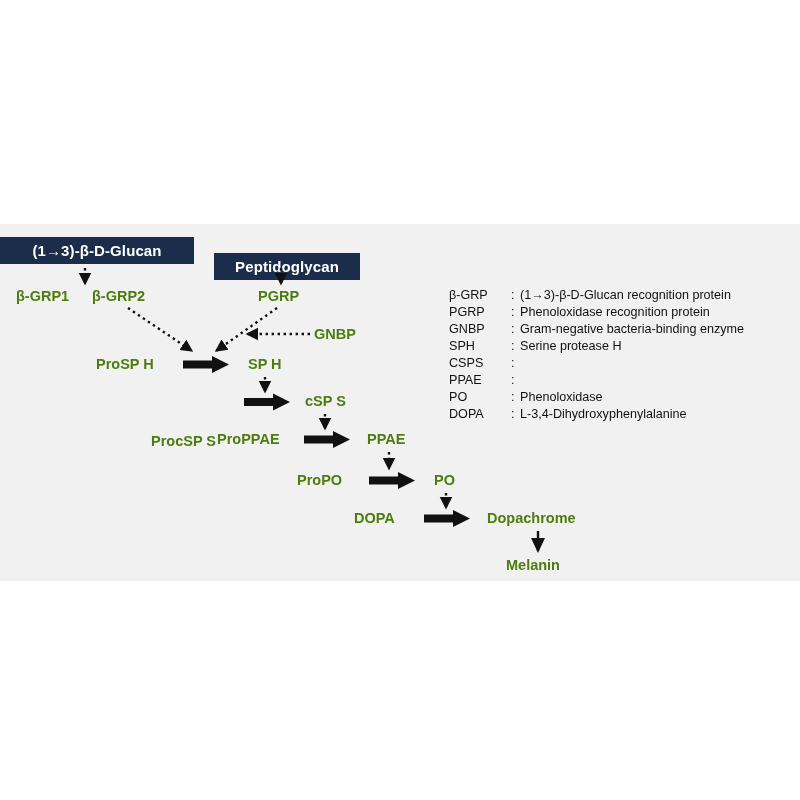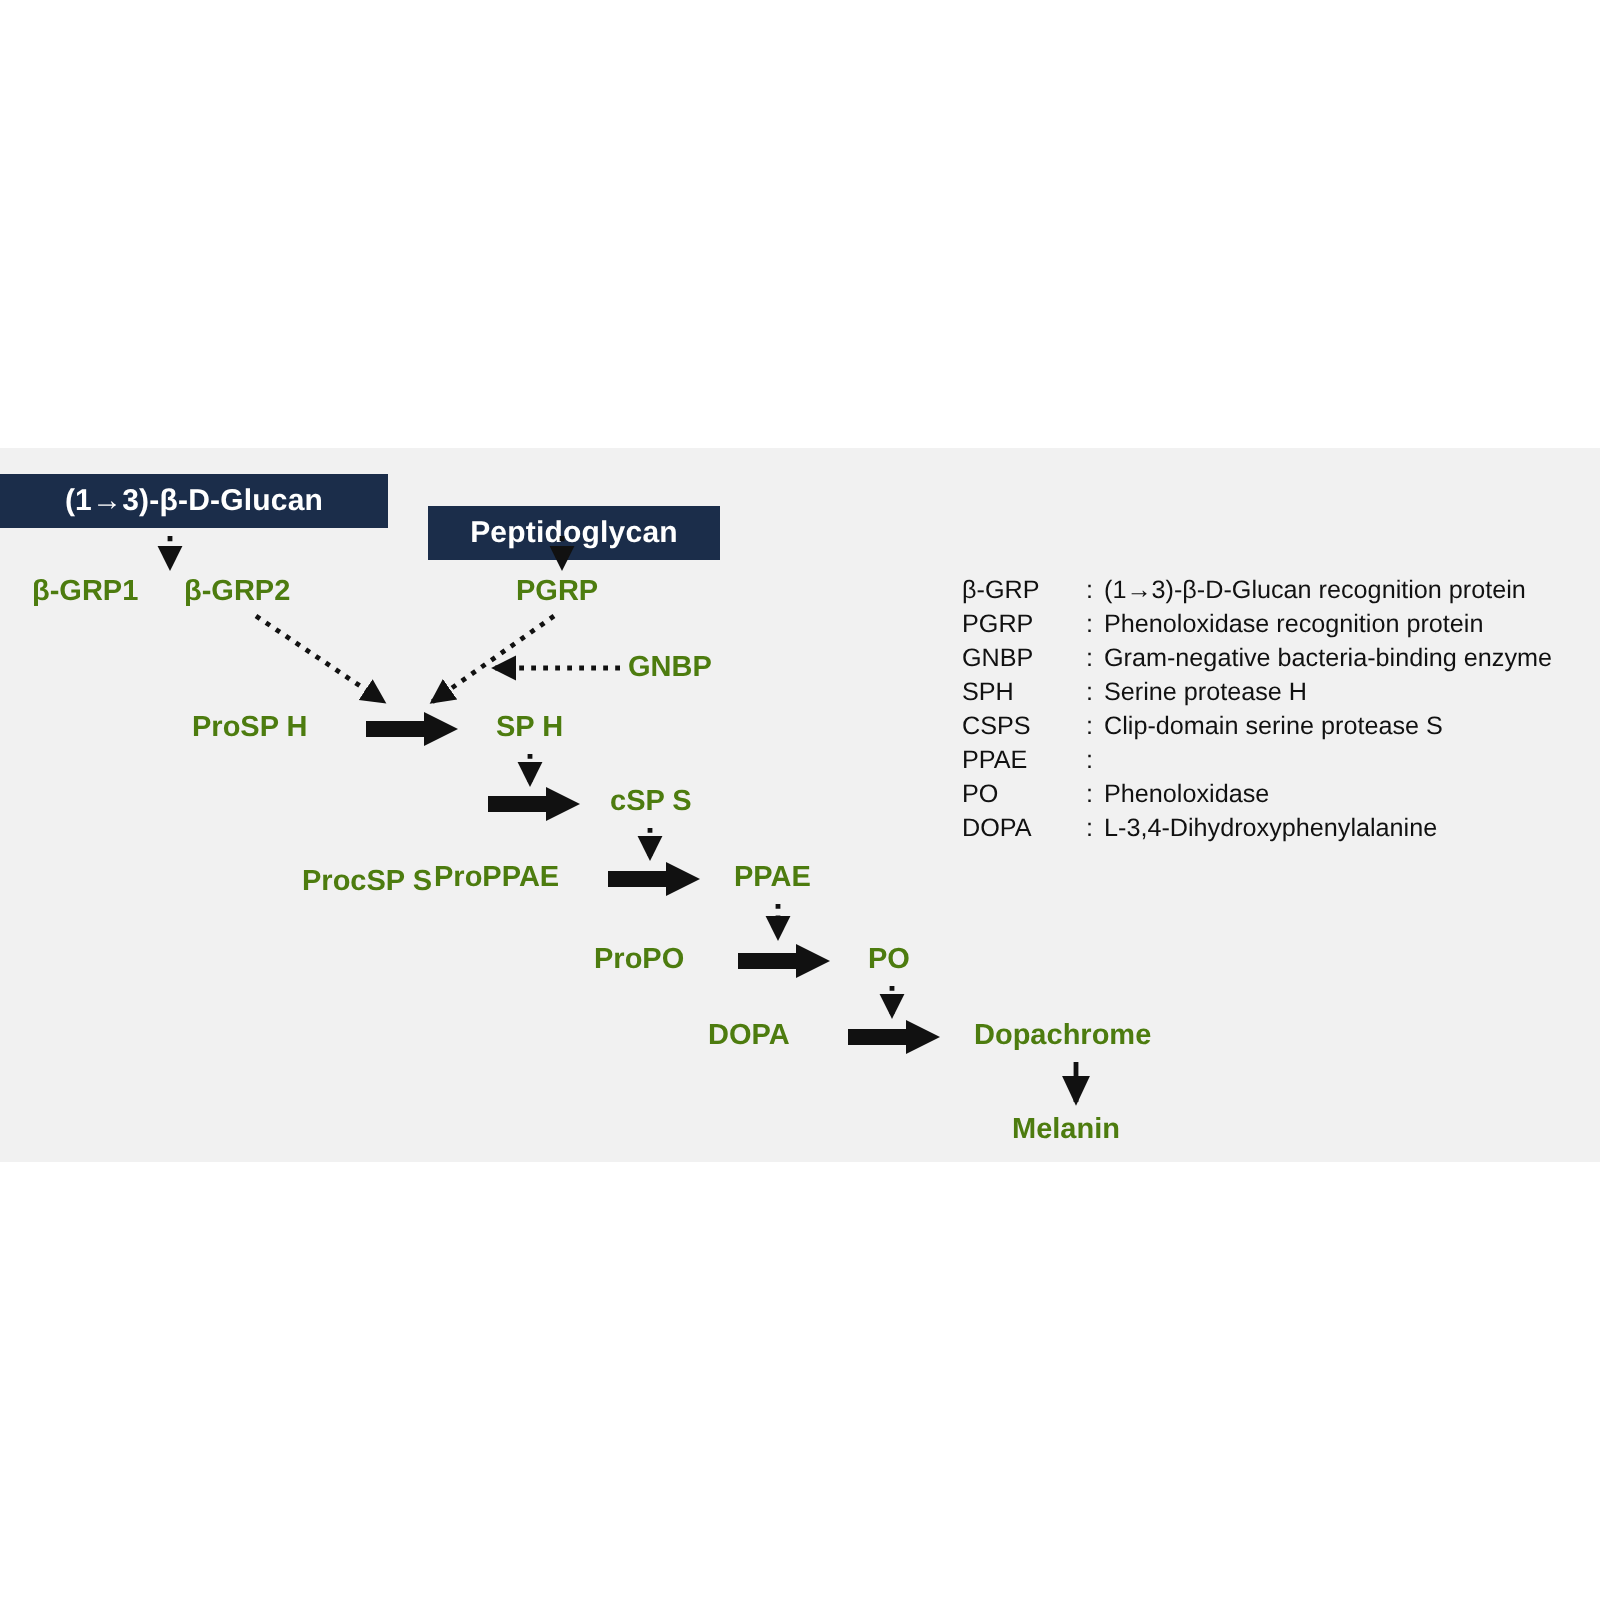--- a/index.html
+++ b/index.html
@@ -64,21 +64,21 @@
   
   #legend {
     position: absolute;
     left: 449px;
     top: 287px;
     font-size: 12.6px;
     color: #111111;
     line-height: 17px;
   }
   .leg-row { display: flex; white-space: nowrap; }
-  .leg-abbr { width: 62px; flex: 0 0 62px; margin-left: 32px; }
+  .leg-abbr { width: 62px; flex: 0 0 62px; }
   .leg-colon { width: 9px; flex: 0 0 9px; }
   .leg-def { flex: 0 0 auto; }
 </style>
 </head>
 <body>
 
 <div id="figure-root">
 
   <div id="panel"></div>
 
@@ -172,21 +172,20 @@
       <span class="leg-def">Gram-negative bacteria-binding enzyme</span>
     </div>
     <div class="leg-row">
       <span class="leg-abbr">SPH</span>
       <span class="leg-colon">:</span>
       <span class="leg-def">Serine protease H</span>
     </div>
     <div class="leg-row">
       <span class="leg-abbr">CSPS</span>
       <span class="leg-colon">:</span>
-      <span class="leg-def">Clip-domain serine protease S</span>
     </div>
     <div class="leg-row">
       <span class="leg-abbr">PPAE</span>
       <span class="leg-colon">:</span>
     </div>
     <div class="leg-row">
       <span class="leg-abbr">PO</span>
       <span class="leg-colon">:</span>
       <span class="leg-def">Phenoloxidase</span>
     </div>

